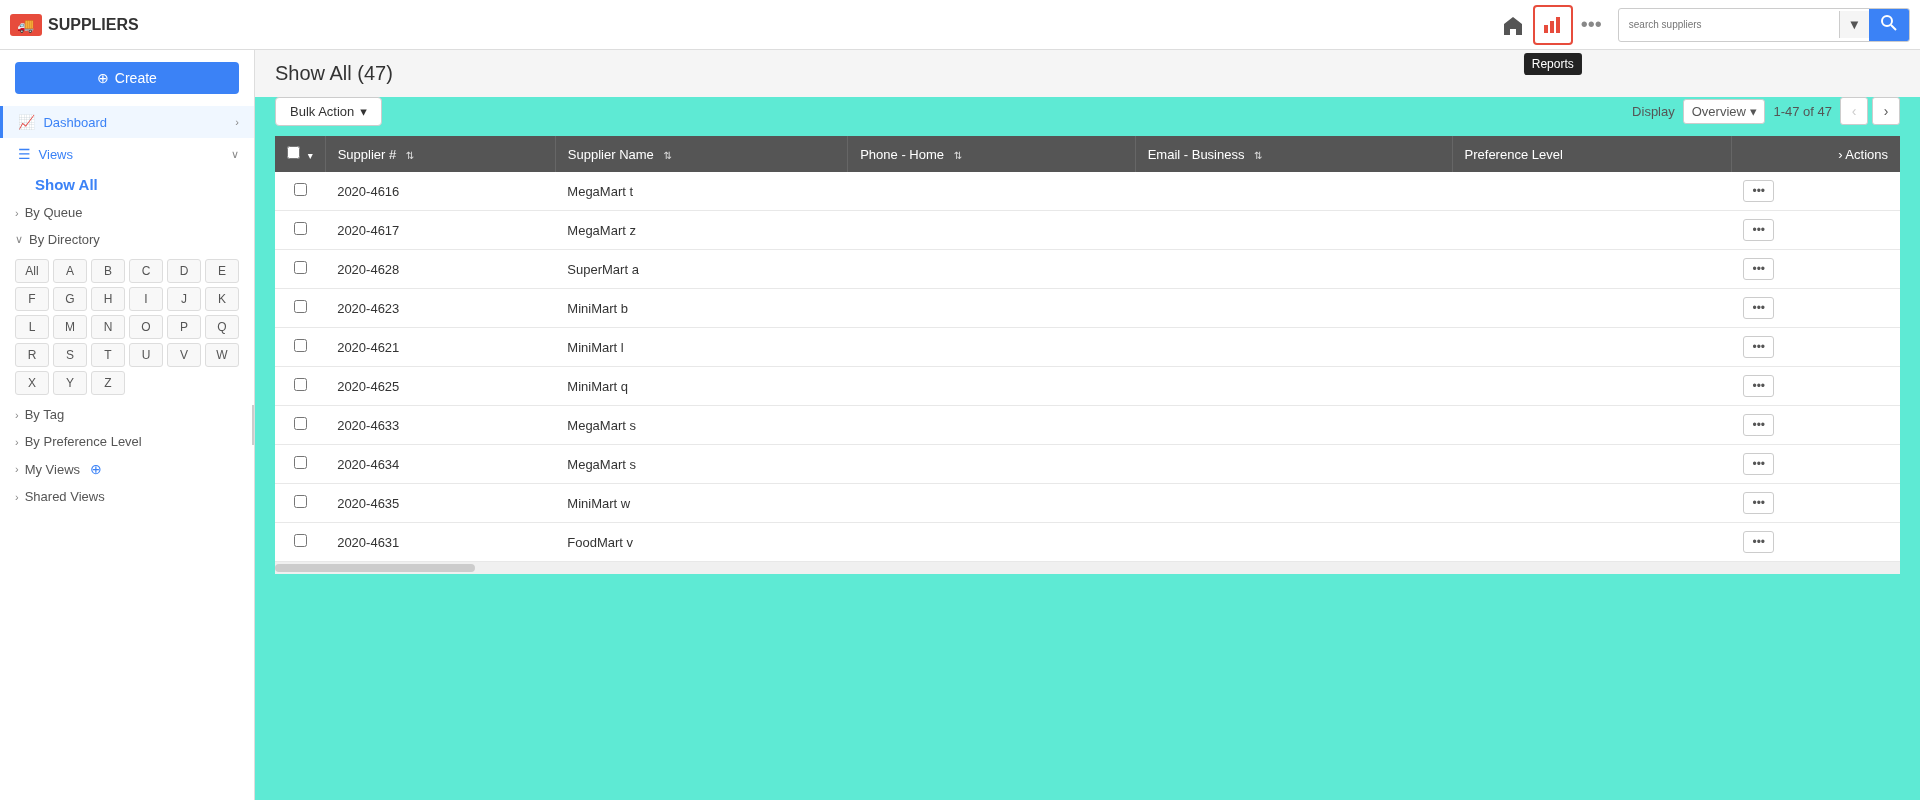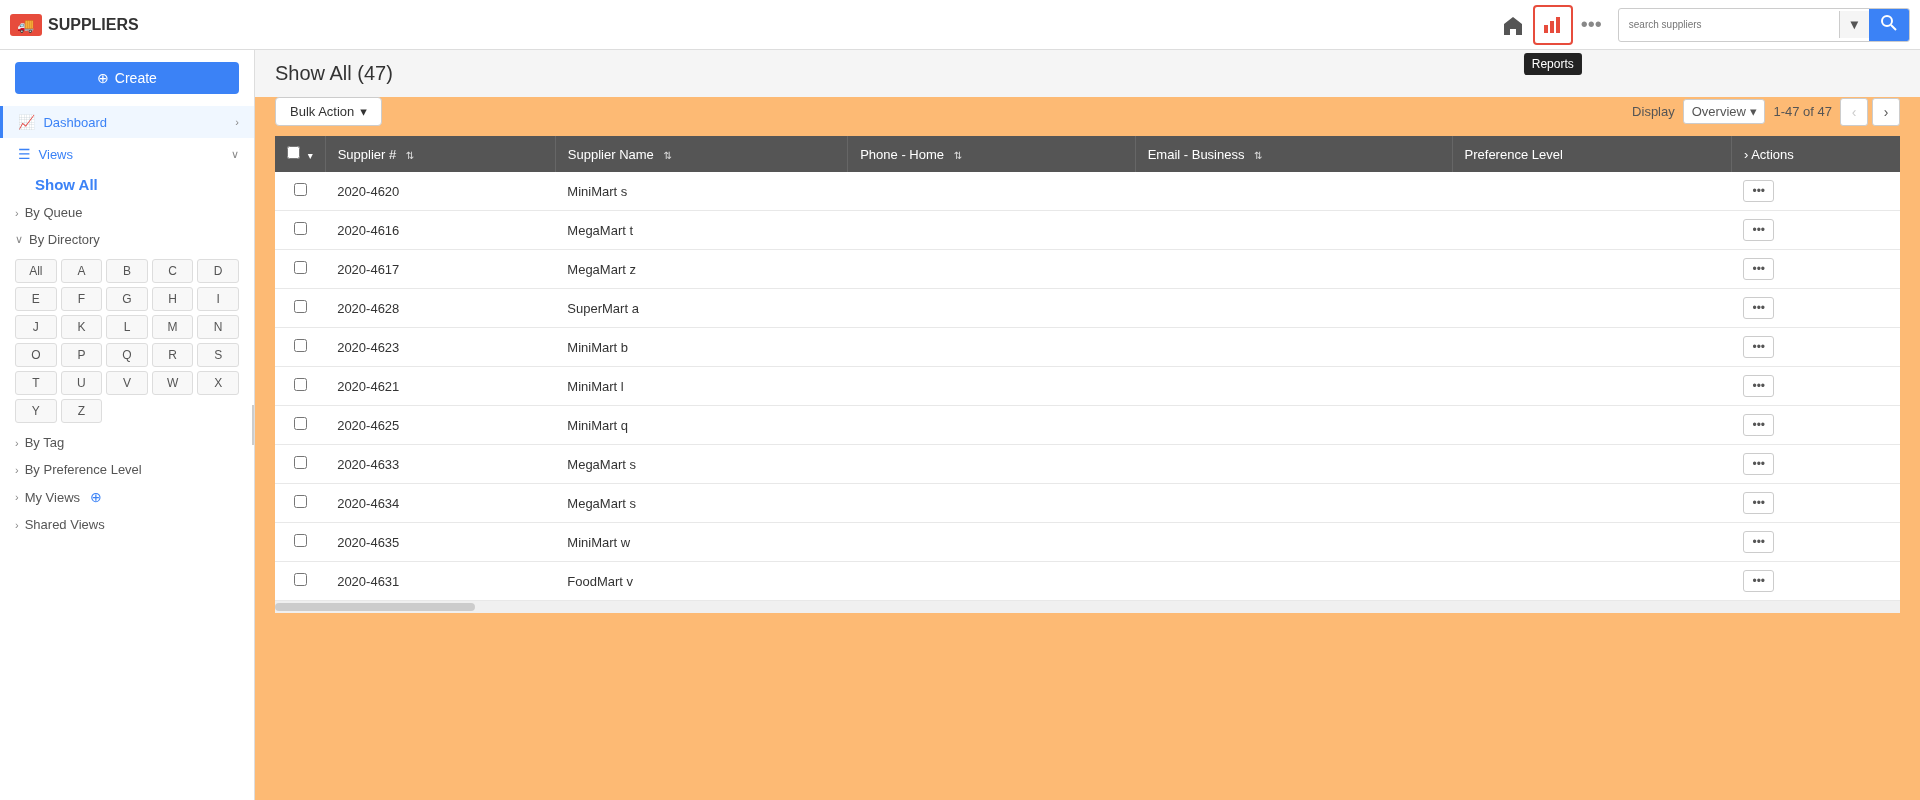--- a/index.html
+++ b/index.html
@@ -176,21 +176,21 @@
       color: #555;
       font-size: 13px;
       display: flex;
       align-items: center;
       gap: 6px;
     }
     .sidebar-expandable .chevron-right { color: #888; font-size: 11px; }
     .sidebar-expandable .chevron-down { color: #888; font-size: 11px; }
     .directory-grid {
       display: grid;
-      grid-template-columns: repeat(5, 1fr);
+      grid-template-columns: repeat(6, 1fr);
       gap: 4px;
       padding: 6px 15px;
     }
     .dir-btn {
       border: 1px solid #ddd;
       background: #f8f8f8;
       border-radius: 3px;
       padding: 4px;
       text-align: center;
       cursor: pointer;
@@ -211,21 +211,21 @@
       justify-content: center;
       cursor: pointer;
       z-index: 10;
       font-size: 10px;
       color: #666;
     }
 
     
     .main-content {
       flex: 1;
-      background: #fdba74;
+      background: #5eead4;
       overflow: hidden;
       display: flex;
       flex-direction: column;
     }
     .content-header {
       display: flex;
       align-items: center;
       padding: 12px 20px;
       background: #f5f5f5;
       gap: 10px;
@@ -480,21 +480,21 @@
 
     <div class="sidebar-collapse-handle">‹</div>
   </div>
 
   <div class="main-content">
 
     <div class="content-header">
       <h2 class="page-title">Show All (47)</h2>
     </div>
 
-    <div style="display:flex;align-items:center;padding:0 20px 10px 20px;gap:16px;">
+    <div style="display:flex;align-items:flex-start;padding:0 20px 10px 20px;gap:16px;">
       <button class="bulk-action-btn">
         <span>Bulk Action</span>
         <span>▾</span>
       </button>
 
       <div class="display-controls">
         <span>Display</span>
         <div class="display-select">
           <span>Overview</span>
           <span>▾</span>
@@ -527,39 +527,26 @@
               <span>Phone - Home</span>
               <span class="sort-icon">⇅</span>
             </th>
             <th>
               <span>Email - Business</span>
               <span class="sort-icon">⇅</span>
             </th>
             <th>
               <span>Preference Level</span>
             </th>
-            <th style="color:white;">
+            <th style="color:white;text-align:right;">
               <span>› Actions</span>
             </th>
           </tr>
         </thead>
         <tbody id="table-body">
-        <tr>
-      <td class="checkbox-cell">
-        <input type="checkbox" style="">
-      </td>
-      <td>2020-4620</td>
-      <td>MiniMart s</td>
-      <td></td>
-      <td></td>
-      <td></td>
-      <td>
-        <button class="row-actions-btn">•••</button>
-      </td>
-    </tr>
             <tr>
       <td class="checkbox-cell">
         <input type="checkbox" style="">
       </td>
       <td>2020-4616</td>
       <td>MegaMart t</td>
       <td></td>
       <td></td>
       <td></td>
       <td>

